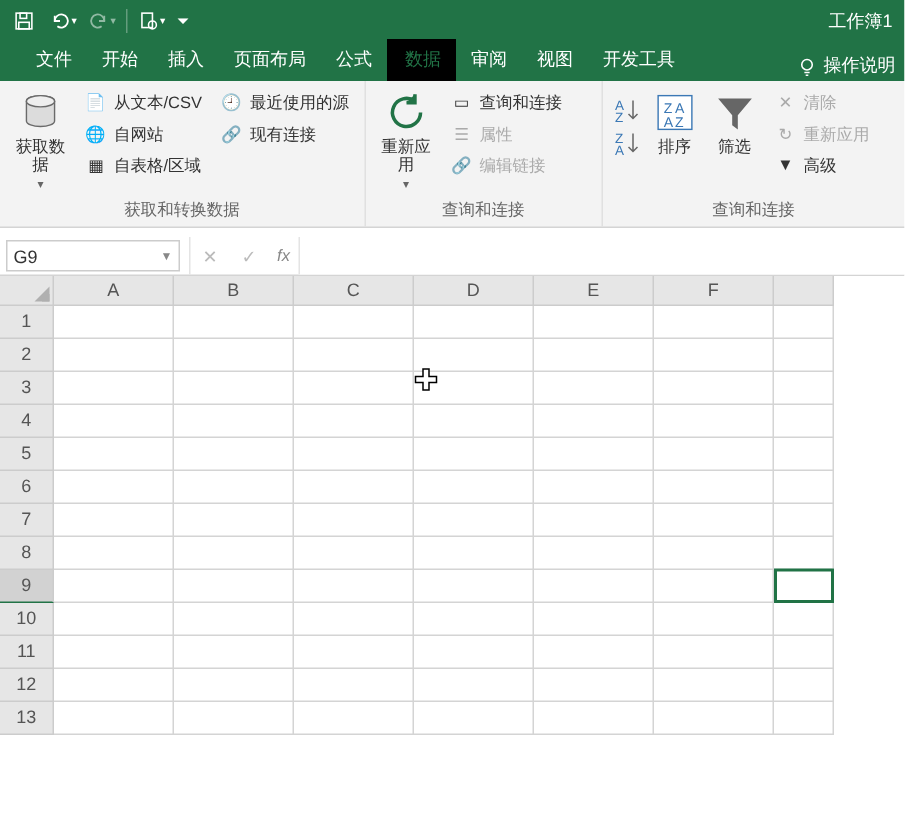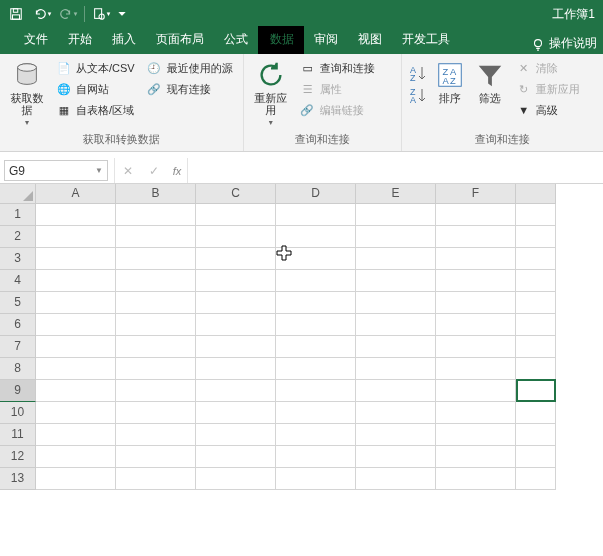--- a/index.html
+++ b/index.html
@@ -29,21 +29,21 @@
   .big-btn .ico { width: 30px; height: 30px; display: flex; align-items: center; justify-content: center; }
   .big-btn .lbl { font-size: 11px; line-height: 12px; }
   .big-btn .dd { font-size: 8px; color: #666; }
   .stack { display: flex; flex-direction: column; gap: 1px; }
   .small-btn { display: flex; align-items: center; gap: 4px; padding: 2px 4px; font-size: 11px; cursor: pointer; white-space: nowrap; }
   .small-btn .si { width: 16px; height: 16px; display:flex;align-items:center;justify-content:center;}
   .small-btn.dim { color: #aaa; }
   
   
   .fxrow { height: 26px; border-bottom: 1px solid #d4d4d4; display: flex; align-items: stretch; margin-top:6px;}
-  .namebox { width: 104px; border: 1px solid #ccc; margin: 2px 0 2px 4px; display: flex; align-items: center; padding: 0 4px; font-size: 12px; background:#fff;}
+  .namebox { width: 116px; border: 1px solid #ccc; margin: 2px 0 2px 4px; display: flex; align-items: center; padding: 0 4px; font-size: 12px; background:#fff;}
   .namebox .dd { margin-left: auto; font-size: 8px; color: #888; }
   .fx-btns { display: flex; align-items: center; border-left:1px solid #e4e4e4; margin-left:6px; }
   .fx-btn { width: 26px; display: flex; align-items: center; justify-content: center; color: #bbb; }
   .fx-label { width: 20px; display:flex;align-items:center;justify-content:center; font-style: italic; color:#888; font-size:11px;}
   .fx-input { flex: 1; border-left: 1px solid #e4e4e4; background:#fff;}
   
   
   .gridwrap { position: relative; }
   .selectall { position:absolute; left:0; top:0; width:36px; height:20px; background:#e6e6e6; border-right:1px solid #ccc; border-bottom:1px solid #ccc; }
   .selectall::after { content:""; position:absolute; right:2px; bottom:2px; border:5px solid transparent; border-right-color:#b0b0b0; border-bottom-color:#b0b0b0; }

